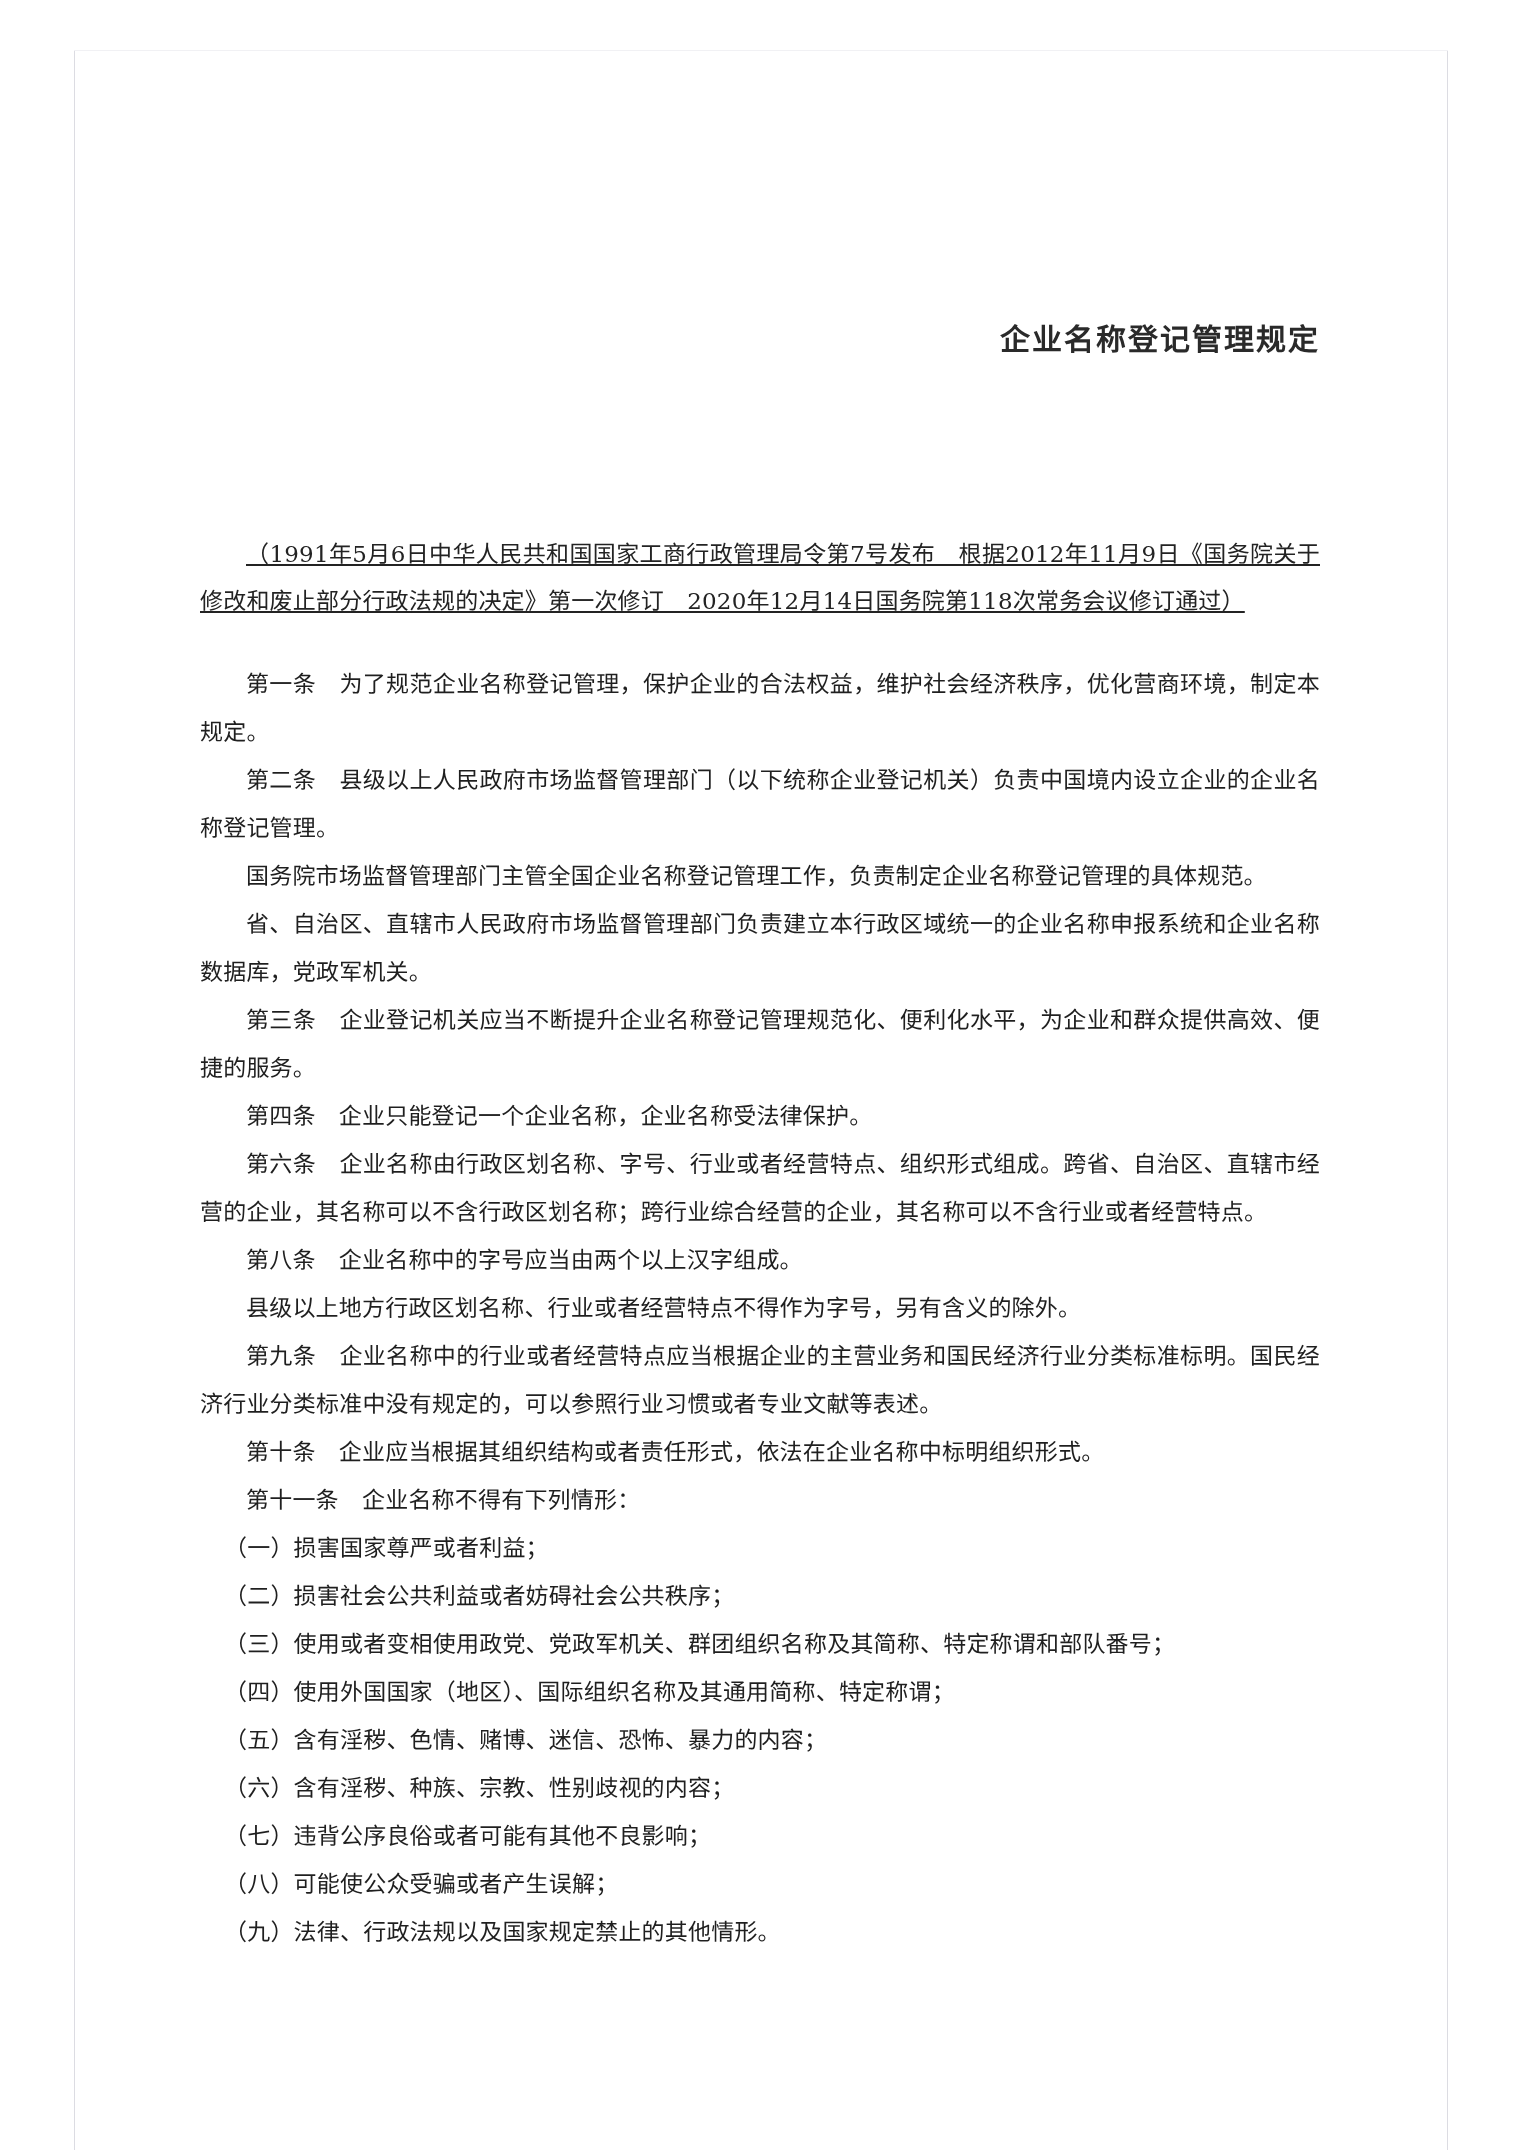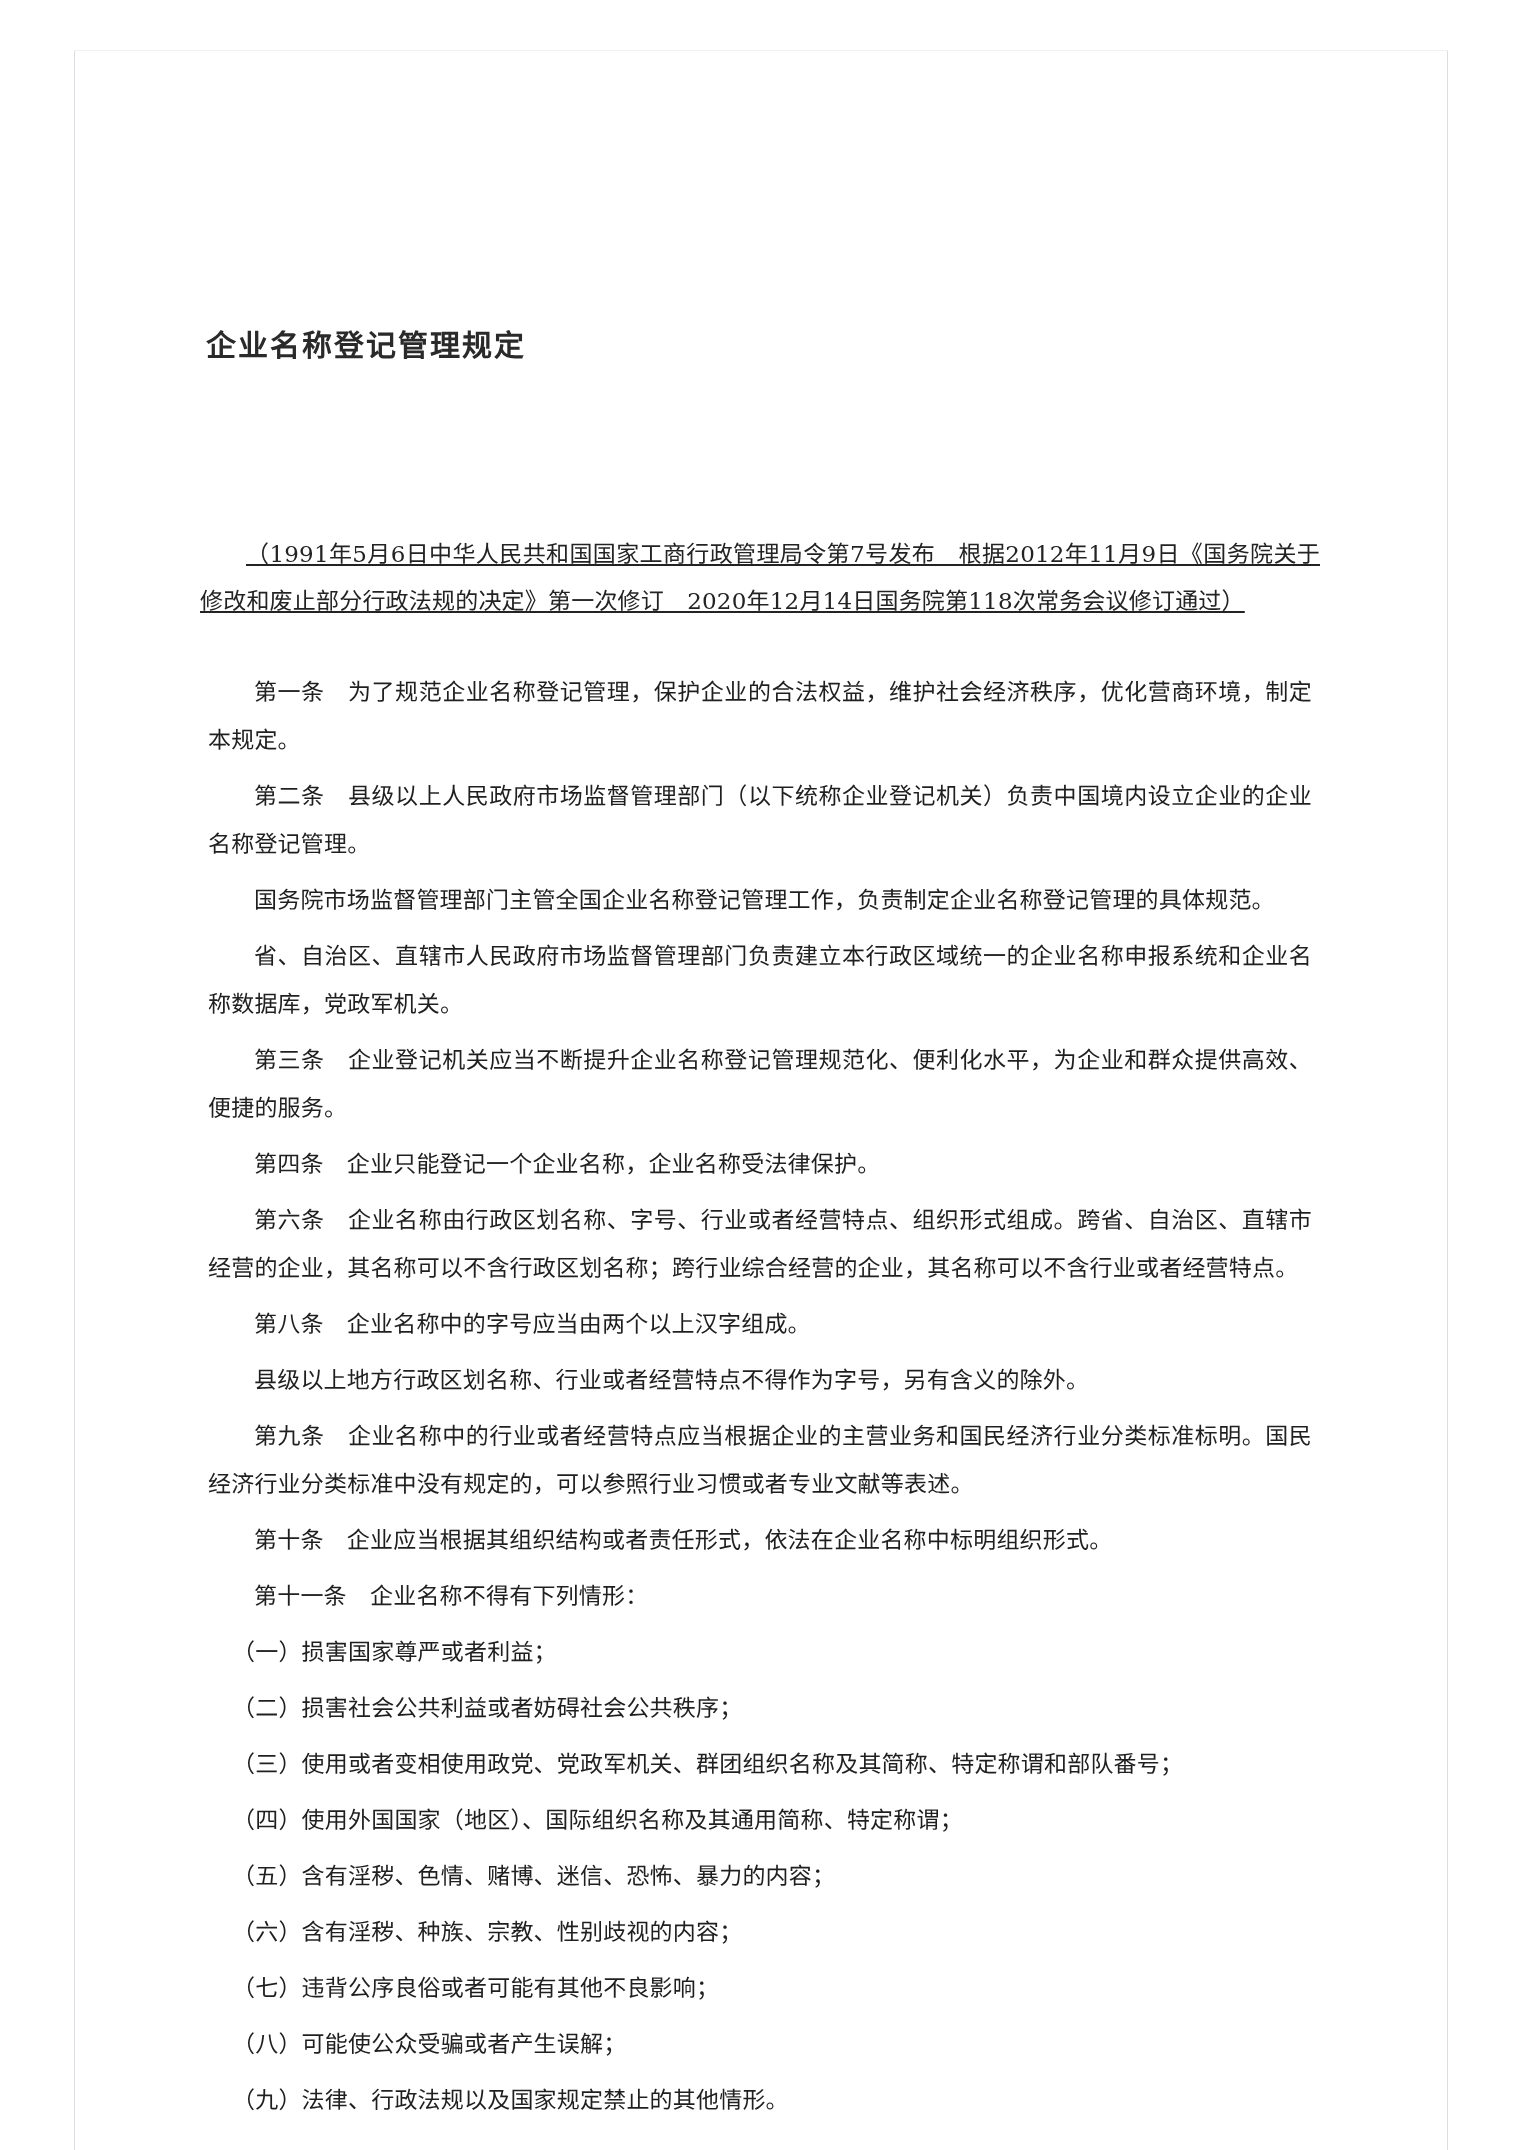--- a/index.html
+++ b/index.html
@@ -48,27 +48,27 @@
   }
 
   .content {
     position: absolute;
     left: 200px;
     top: 0;
     width: 1120px;
   }
 
   .doc-title {
-    margin: 6px;
+    margin: 0;
     padding: 0;
     position: absolute;
     top: 315px;
     left: 0;
     width: 1120px;
-    text-align: left;
+    text-align: right;
     font-family: "DejaVu Sans", "Liberation Sans", sans-serif;
     font-size: 30px;
     font-weight: 600;
     letter-spacing: 2px;
     color: #2a2a2a;
   }
 
   .preamble {
     position: absolute;
     top: 508px;
@@ -86,21 +86,21 @@
   }
 
   .body-text {
     position: absolute;
     top: 660px;
     left: 0;
     width: 1120px;
   }
 
   .para {
-    margin: 8px;
+    margin: 0;
     font-size: 23px;
     line-height: 48px;
     text-align: justify;
     text-justify: inter-character;
     text-indent: 46px;
     color: #1f1f1f;
     letter-spacing: 0.2px;
   }
 
   .para.item {

